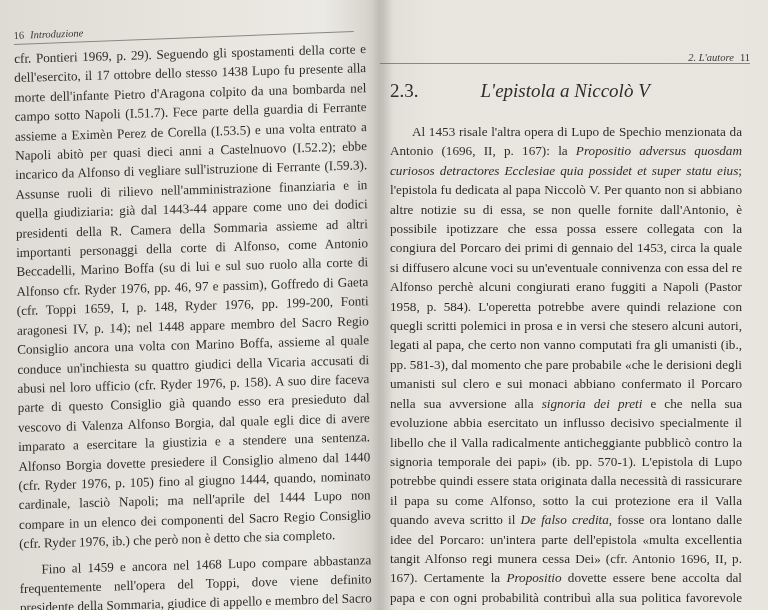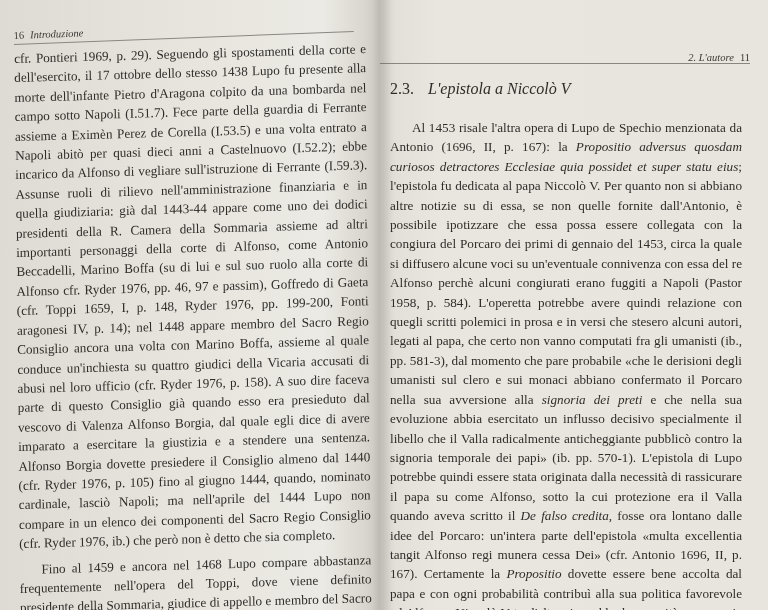--- a/index.html
+++ b/index.html
@@ -65,25 +65,25 @@
   .left-body {
     transform: rotate(-1.6deg) skewX(-1deg);
     transform-origin: left top;
     width: 352px;
   }
   .right-body { width: 352px; }
   .para { margin: 0; }
   .indent { text-indent: 22px; }
   .gap { margin-top: 6px; }
   .section-head {
-    font-size: 16px;
+    font-size: 19px;
     margin: 0 0 20px 0;
-    display: flex; gap: 14px;
+    display: flex; gap: 22px;
   }
-  .section-head .t { font-style: italic; }
+  .section-head .t { font-style: italic; margin-left: 40px; }
   em { font-style: italic; }
 </style>
 </head>
 <body>
 
 <div class="spread">
 
   <div class="page page-left">
     <div class="running-head left-head">
       <span>16</span>

